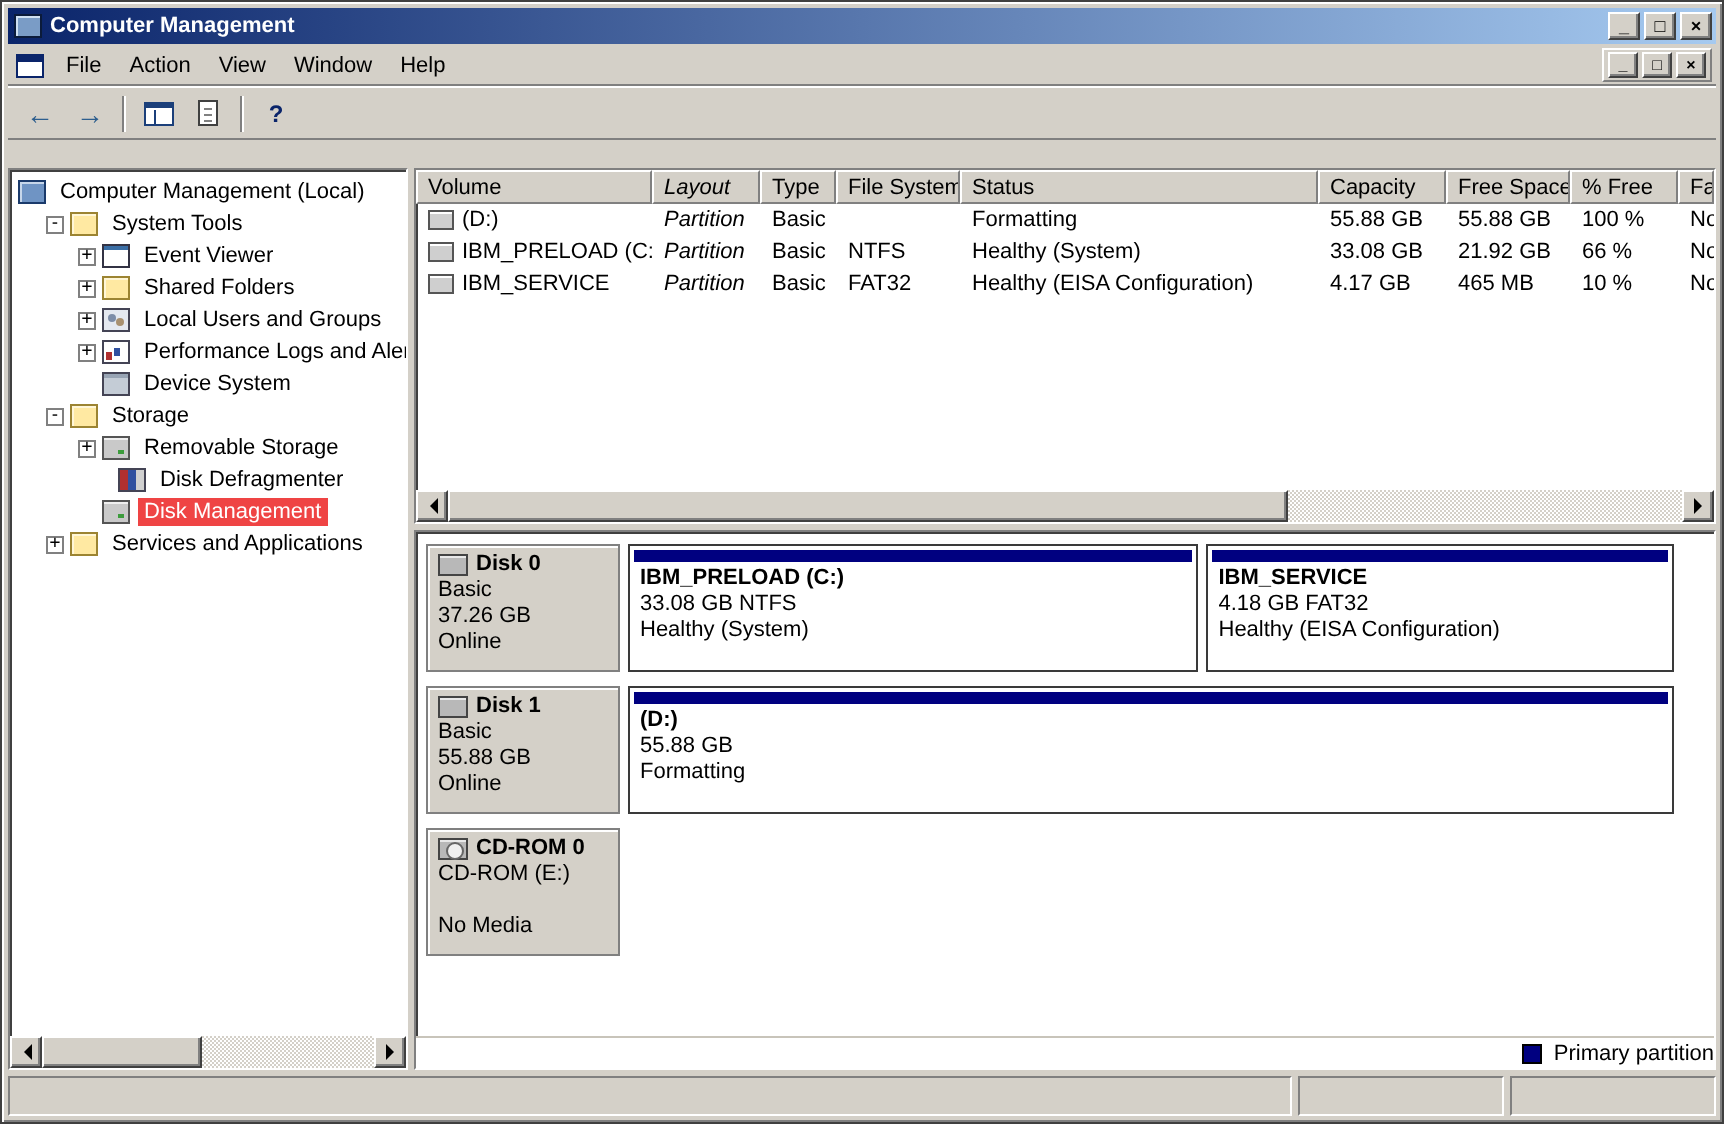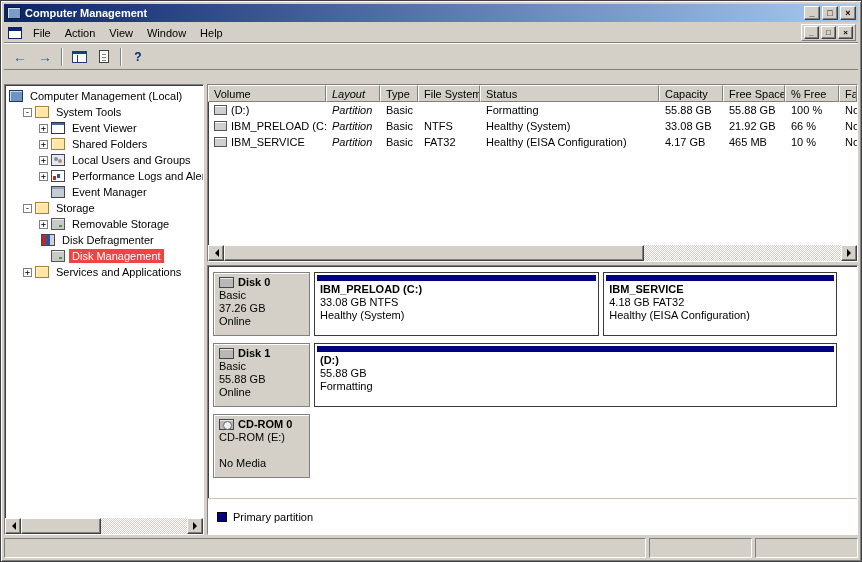--- a/index.html
+++ b/index.html
@@ -114,22 +114,22 @@
   .cd-icon::before { content:""; position:absolute; left:3px; top:1px; width:7px; height:7px; border-radius:50%;
                      background:#efefef; border:1px solid #666; }
   .disk-parts { flex:1; display:flex; margin-left:4px; padding-right:14px; gap:4px; min-width:0; }
   .part { border:1px solid #3a3a3a; background:#fff; display:flex; flex-direction:column; min-width:0; }
   .part-strip { flex:none; height:6px; background:#000080; margin:2px 2px 0 2px; }
   .part-body { padding:2px 5px; line-height:13px; white-space:nowrap; overflow:hidden; }
   .part-name { font-weight:bold; }
   .p-c { flex:55; } .p-s { flex:45; } .p-full { flex:1; }
   .blankline { height:13px; }
 
-  .legend { flex:none; height:36px; display:flex; align-items:center; gap:6px; padding-left:9px;
-            background:#fff; border-top:1px solid #c8c4ba; }
+  .legend { flex:none; height:16px; display:flex; align-items:center; gap:6px; padding-left:9px;
+            background:#fff; border-top:1px solid #c8c4ba;justify-content:flex-end; }
   .legend-swatch { width:10px; height:10px; background:#000080; border:1px solid #000; flex:none; }
 
   
   .statusbar { flex:none; height:20px; margin-top:3px; display:flex; gap:3px; }
   .status-pane { border:1px solid; border-color:#808080 #fff #fff #808080; flex:1; }
   .status-pane.fixed { flex:none; width:103px; }
 </style>
 </head>
 <body>
 
@@ -213,36 +213,36 @@
 
         <div class="tree-item" style="padding-left:32px">
           <span class="tbox">+</span>
           <span class="ti ti-perf"></span>
           <span class="tlabel">Performance Logs and Alerts</span>
         </div>
 
         <div class="tree-item" style="padding-left:32px">
           <span class="tbox-spacer"></span>
           <span class="ti ti-device"></span>
-          <span class="tlabel">Event Manager</span>
+          <span class="tlabel">Device System</span>
         </div>
 
         <div class="tree-item" style="padding-left:16px">
           <span class="tbox">-</span>
           <span class="ti ti-folder"></span>
           <span class="tlabel">Storage</span>
         </div>
 
         <div class="tree-item" style="padding-left:32px">
           <span class="tbox">+</span>
           <span class="ti ti-drive"></span>
           <span class="tlabel">Removable Storage</span>
         </div>
 
-        <div class="tree-item" style="padding-left:22px">
+        <div class="tree-item" style="padding-left:40px">
           <span class="tbox-spacer"></span>
           <span class="ti ti-defrag"></span>
           <span class="tlabel">Disk Defragmenter</span>
         </div>
 
         <div class="tree-item" style="padding-left:32px">
           <span class="tbox-spacer"></span>
           <span class="ti ti-drive"></span>
           <span class="tlabel selected">Disk Management</span>
         </div>

